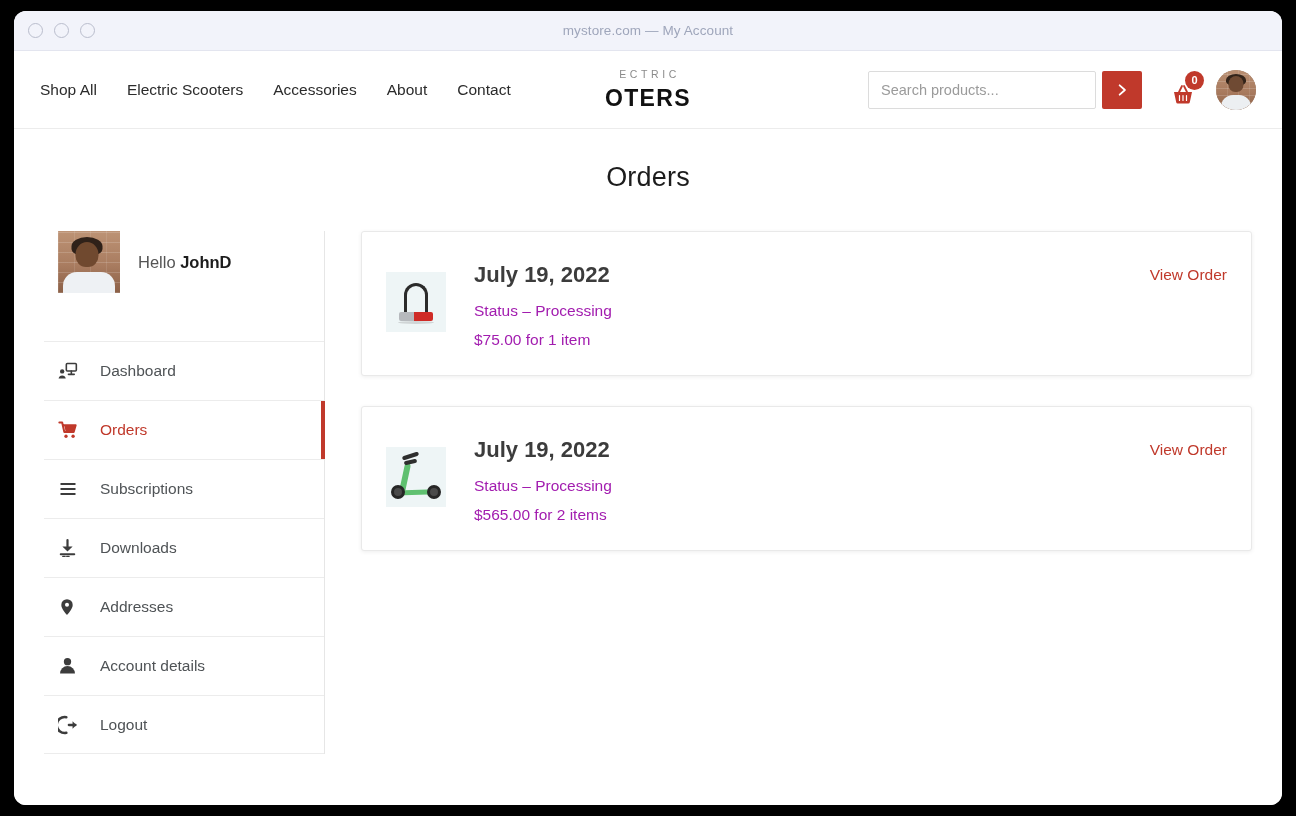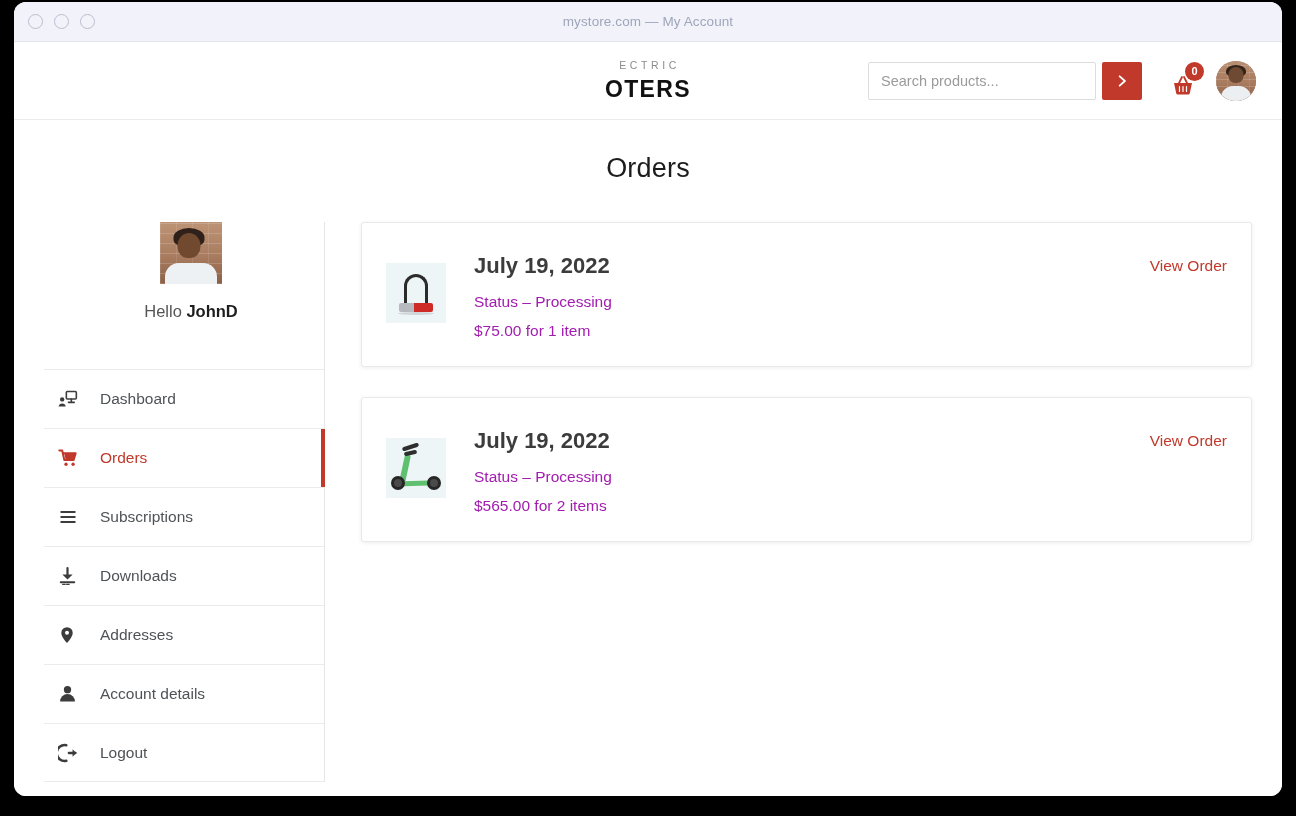--- a/index.html
+++ b/index.html
@@ -4,21 +4,21 @@
 <style>
   * { box-sizing: border-box; margin: 0; padding: 0; }
   html, body {
     width: 1296px; height: 816px;
     background: #000;
     font-family: "Liberation Sans", sans-serif;
     overflow: hidden;
   }
   .browser-window {
     position: absolute;
-    left: 14px; top: 2px;
+    left: 14px; top: 11px;
     width: 1268px; height: 794px;
     background: #ffffff;
     border-radius: 12px;
     overflow: hidden;
     box-shadow: 0 2px 10px rgba(0,0,0,0.35);
   }
   
   .titlebar {
     position: relative;
     height: 40px;
@@ -194,21 +194,20 @@
     width: 281px;
     flex: none;
     border-right: 1px solid #e6e6e6;
     padding-right: 0;
   }
   .user-block {
     display: flex;
     align-items: center;
     gap: 18px;
     padding: 0 0 48px 14px;
-    flex-direction: column;
   }
   .user-photo {
     width: 62px; height: 62px;
     overflow: hidden;
     position: relative;
     background: #a87a5e;
     flex: none;
   }
   .user-photo .brick {
     position:absolute; inset:0;
@@ -384,20 +383,27 @@
   <div class="titlebar">
     <div class="traffic-lights">
       <span class="tl"></span>
       <span class="tl"></span>
       <span class="tl"></span>
     </div>
     <div class="titlebar-text">mystore.com — My Account</div>
   </div>
 
   <div class="site-header">
+    <nav class="main-nav">
+      <a href="#">Shop All</a>
+      <a href="#">Electric Scooters</a>
+      <a href="#">Accessories</a>
+      <a href="#">About</a>
+      <a href="#">Contact</a>
+    </nav>
 
     <div class="logo-block">
       <div class="logo-top">ECTRIC</div>
       <div class="logo-bottom">OTERS</div>
     </div>
 
     <div class="header-right">
       <div class="search-wrap">
         <input class="search-input" type="text" placeholder="Search products..." style="">
         <button class="search-btn">

